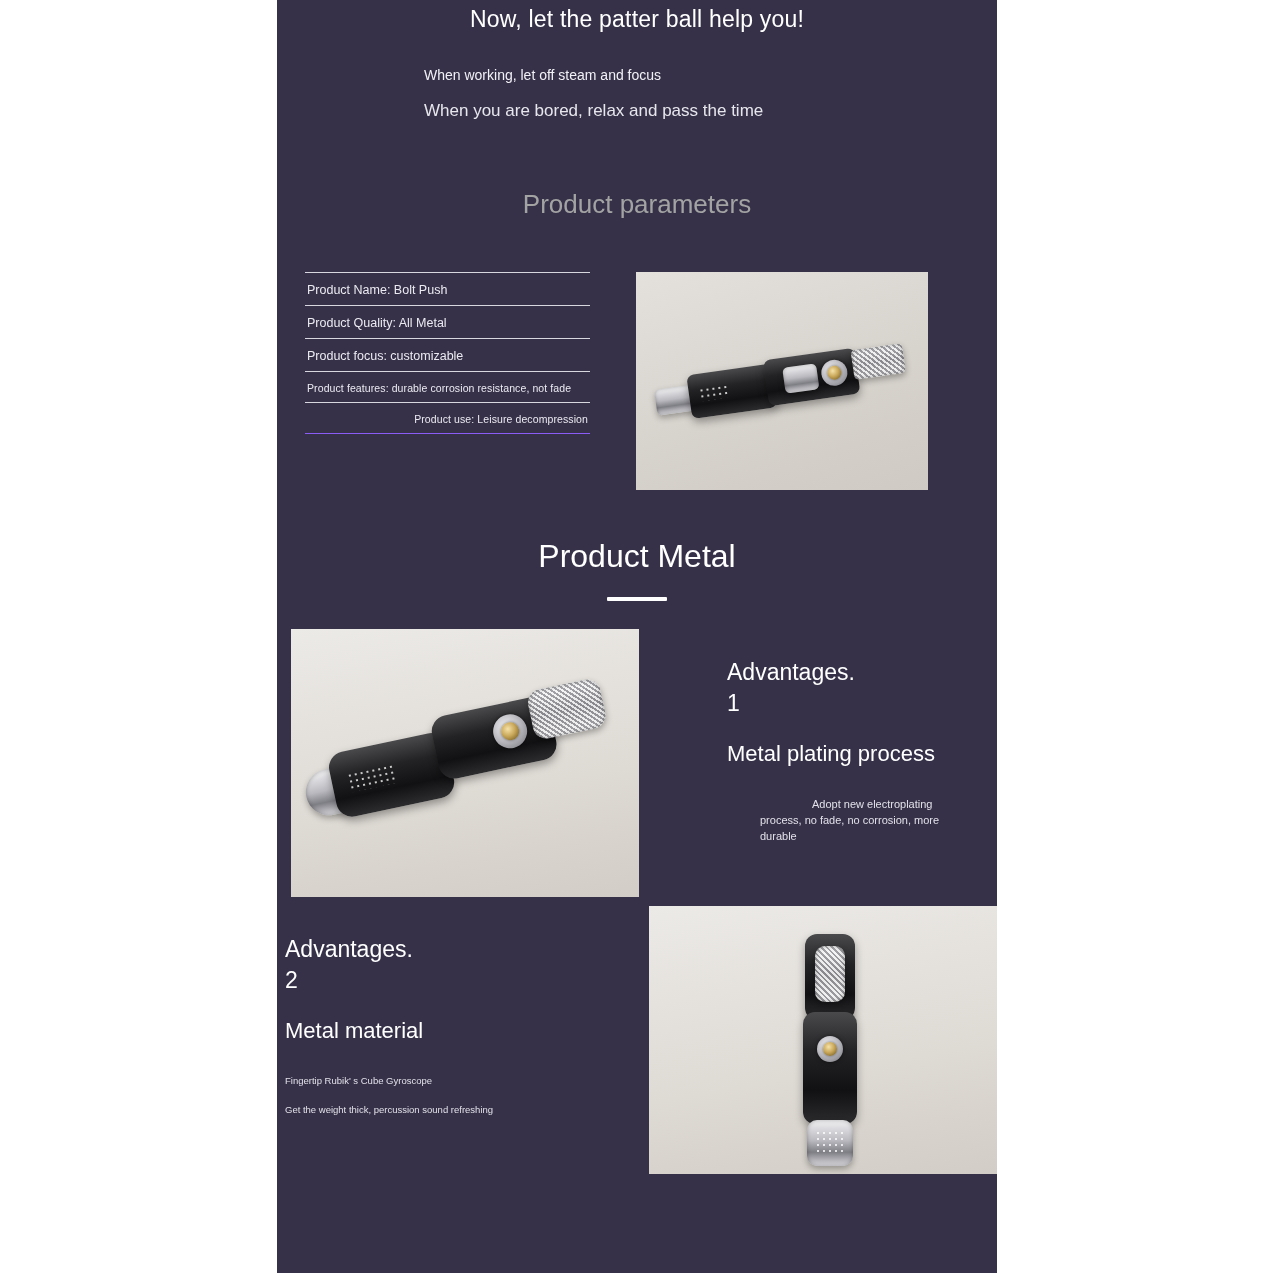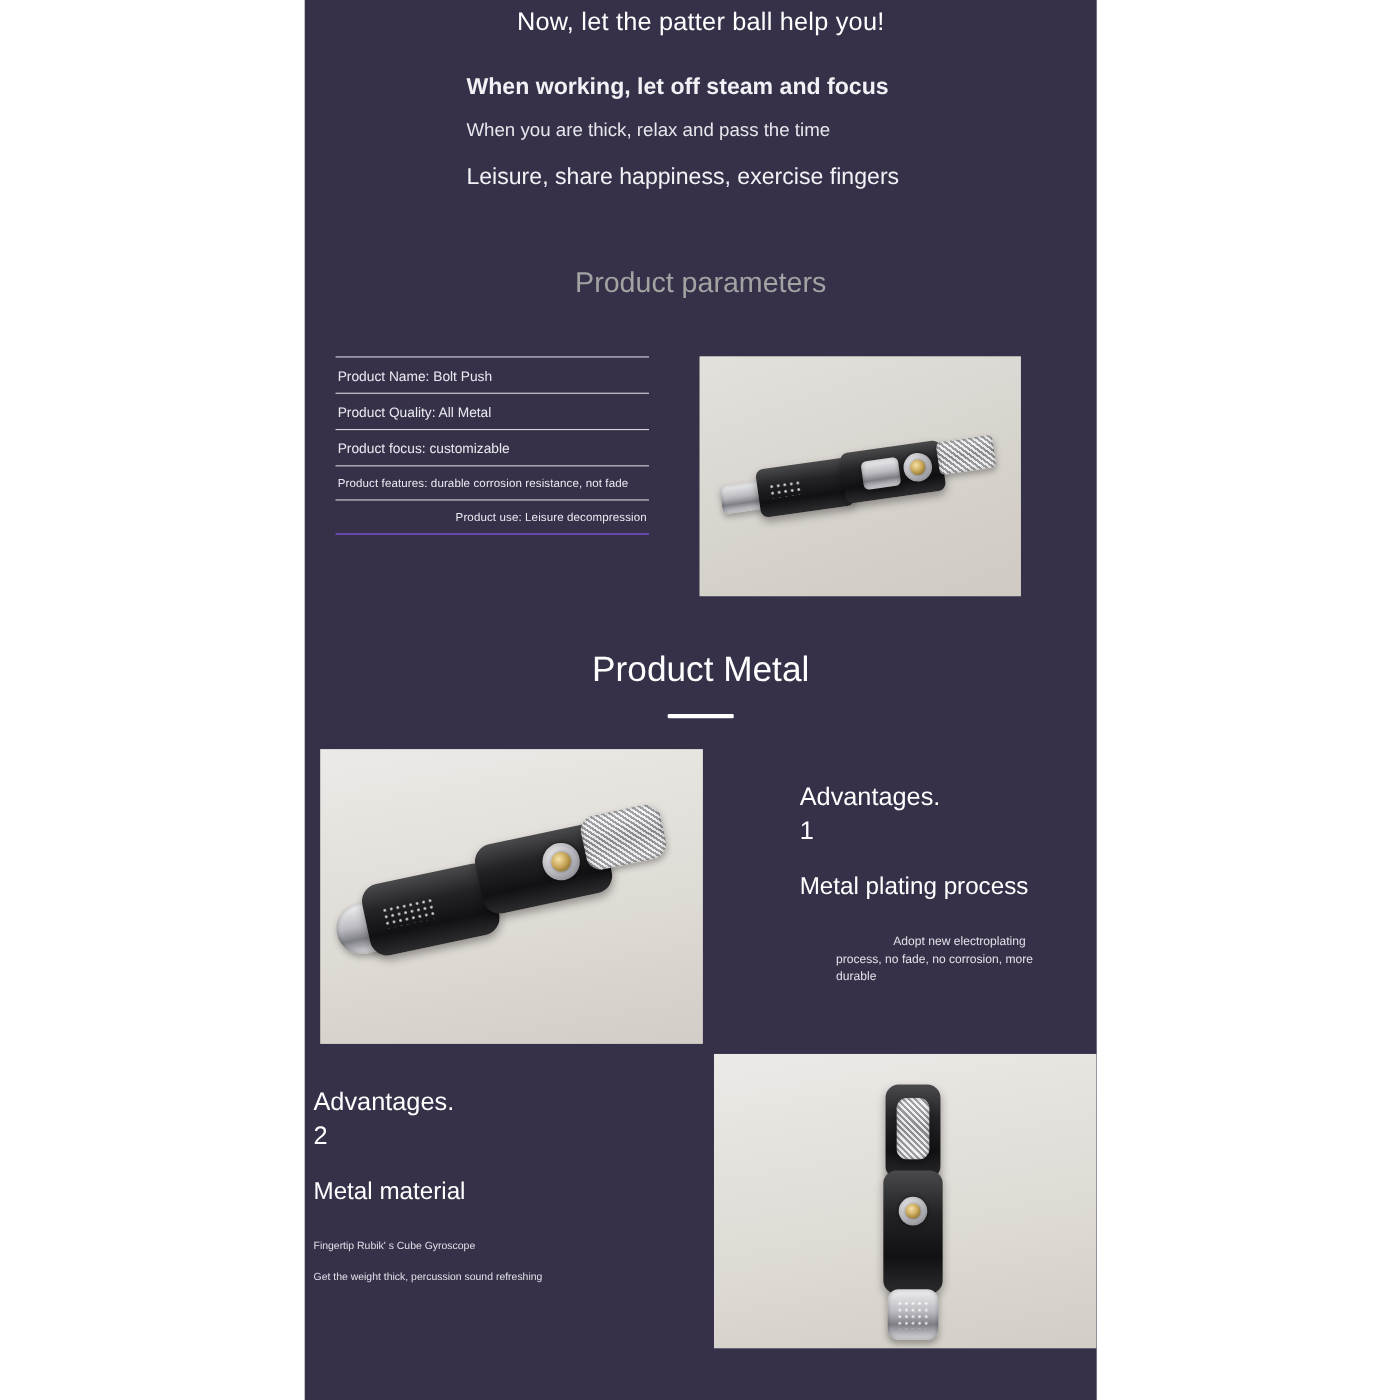--- a/index.html
+++ b/index.html
@@ -36,22 +36,22 @@
     margin: 0;
     padding-top: 6px;
     font-weight: 400;
   }
   .intro-lines {
     margin-top: 34px;
     text-align: left;
     padding-left: 147px;
   }
   .intro-line-1 {
-    font-size: 21px;
-    font-weight: 700;
+    font-size: 14px;
+    font-weight: 400;
     color: #f2f1f5;
     margin-bottom: 18px;
   }
   .intro-line-2 {
     font-size: 17px;
     font-weight: 400;
     color: #e7e6ec;
     margin-bottom: 20px;
   }
   .intro-line-3 {
@@ -229,22 +229,21 @@
 </style>
 </head>
 <body>
 
 <div class="page">
 
   <div class="intro">
     <div class="intro-title">Now, let the patter ball help you!</div>
     <div class="intro-lines">
       <div class="intro-line-1">When working, let off steam and focus</div>
-      <div class="intro-line-2">When you are thick, relax and pass the time</div>
-      <div class="intro-line-3">Leisure, share happiness, exercise fingers</div>
+      <div class="intro-line-2">When you are bored, relax and pass the time</div>
     </div>
   </div>
 
   <div class="params-title">Product parameters</div>
 
   <div class="params-wrap">
     <div class="params-table">
       <div class="param-row r1 first">Product Name: Bolt Push</div>
       <div class="param-row r2">Product Quality: All Metal</div>
       <div class="param-row r3">Product focus: customizable</div>

